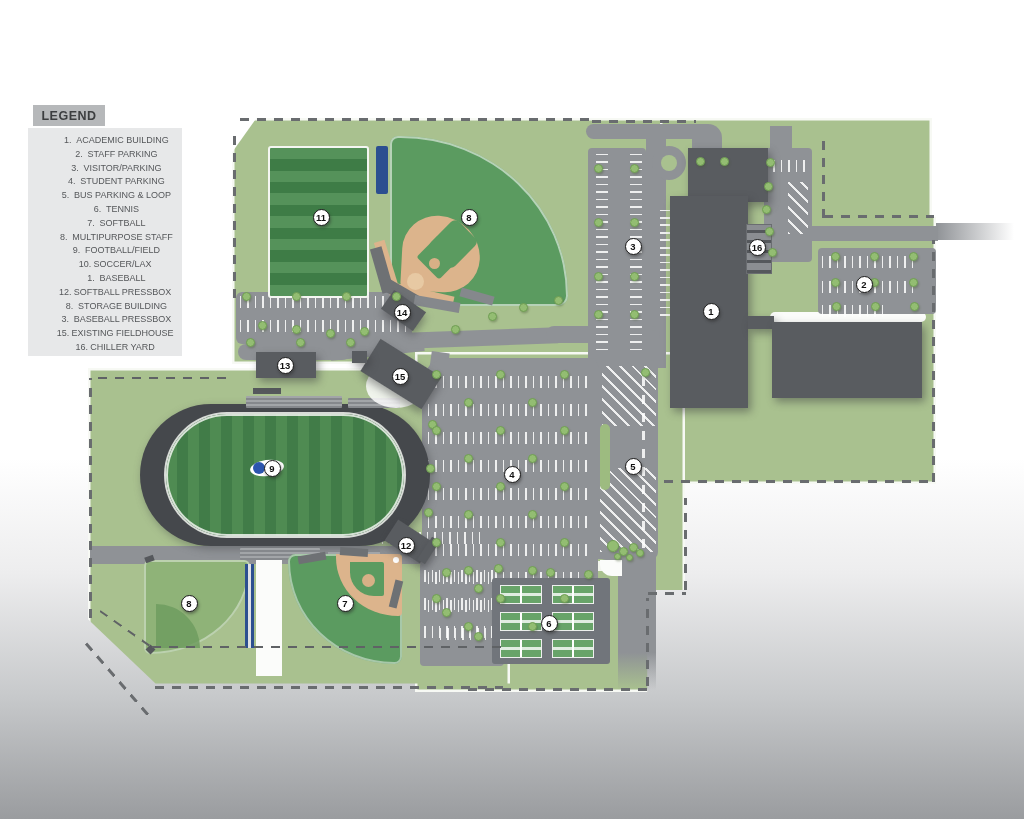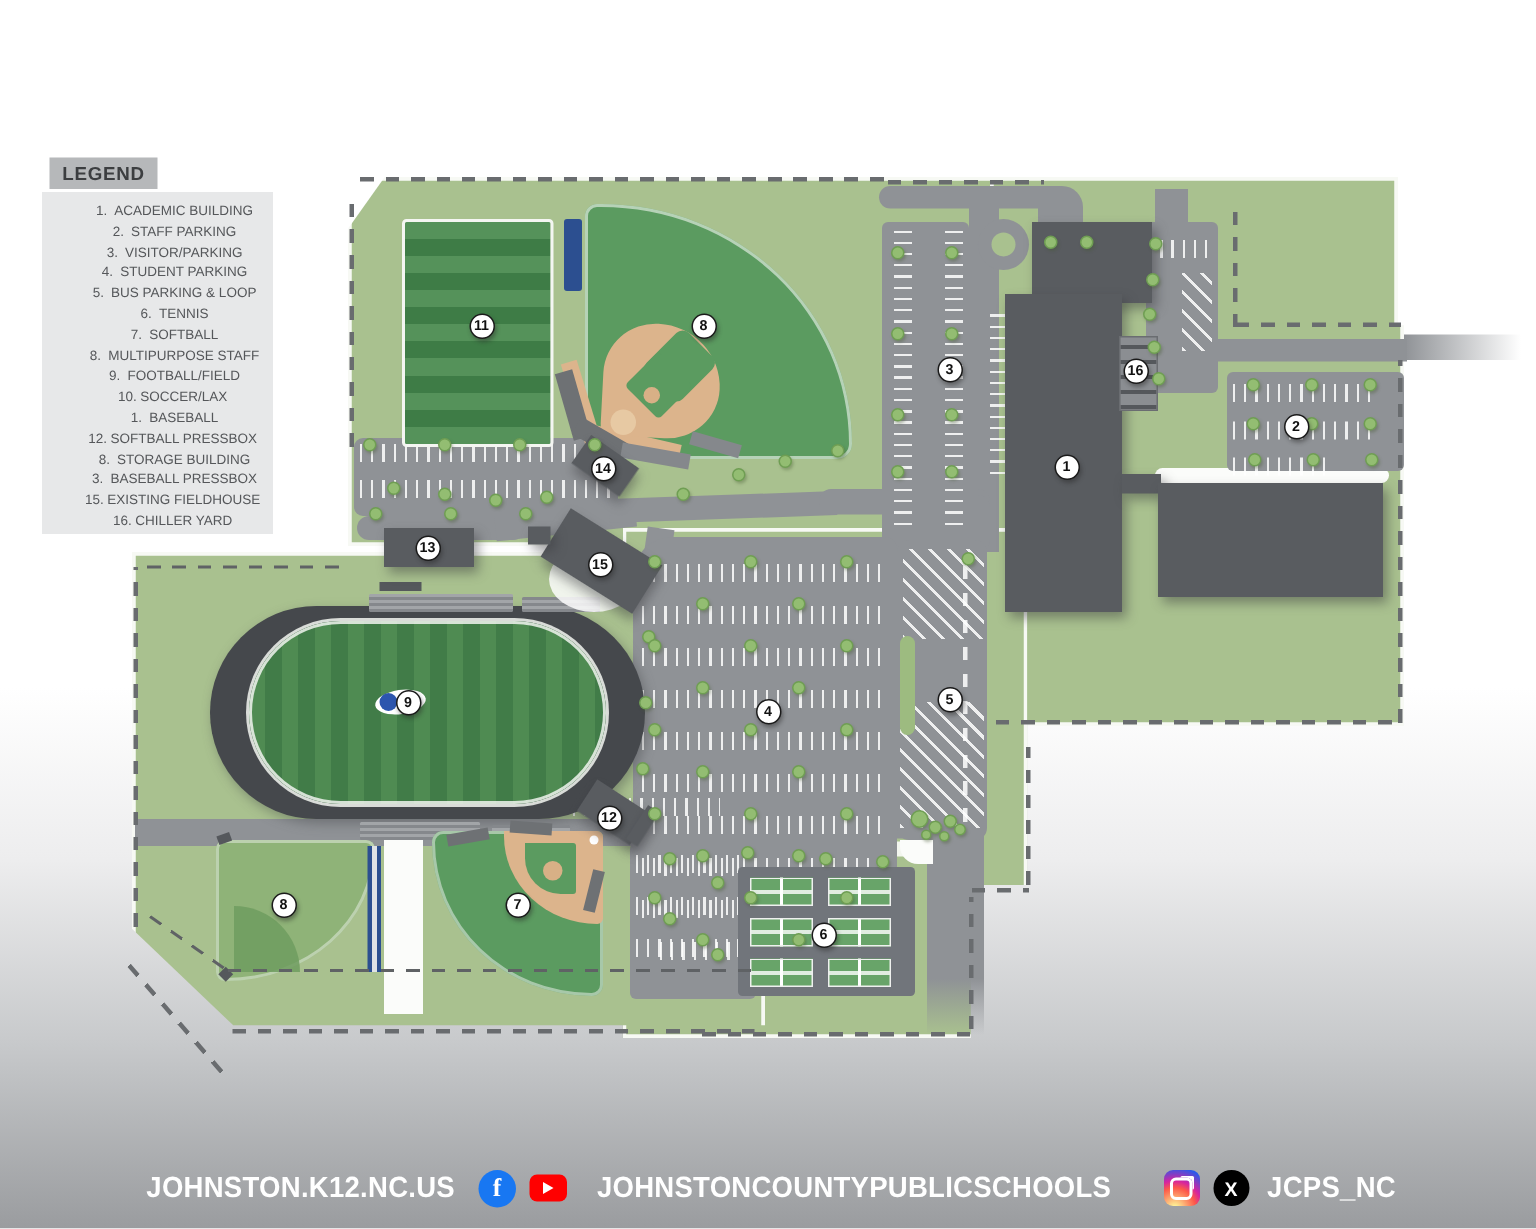--- a/index.html
+++ b/index.html
@@ -299,27 +299,13 @@
       <div class="marker" style="left: 263.5px; top: 459.5px;">9</div>
       <div class="marker" style="left: 312.5px; top: 208.5px;">11</div>
       <div class="marker" style="left: 460.5px; top: 208.5px;">8</div>
       <div class="marker" style="left: 397.5px; top: 536.5px;">12</div>
       <div class="marker" style="left: 276.5px; top: 356.5px;">13</div>
       <div class="marker" style="left: 393.5px; top: 303.5px;">14</div>
       <div class="marker" style="left: 391.5px; top: 367.5px;">15</div>
       <div class="marker" style="left: 748.5px; top: 238.5px;">16</div>
     </div>
 
-  <div id="footer">
-    <span class="ftxt">JOHNSTON.K12.NC.US</span>
-    <span class="icn" id="fb-icon">f</span>
-    <span class="icn" id="yt-icon">
-        <span class="tri"></span>
-      </span>
-    <span class="ftxt">JOHNSTONCOUNTYPUBLICSCHOOLS</span>
-    <span class="gap"></span>
-    <span class="icn" id="ig-icon">
-        <span class="ring"></span>
-      </span>
-    <span class="icn" id="x-icon">X</span>
-    <span class="ftxt">JCPS_NC</span>
-  </div>
 </div>
 
 </body></html>

